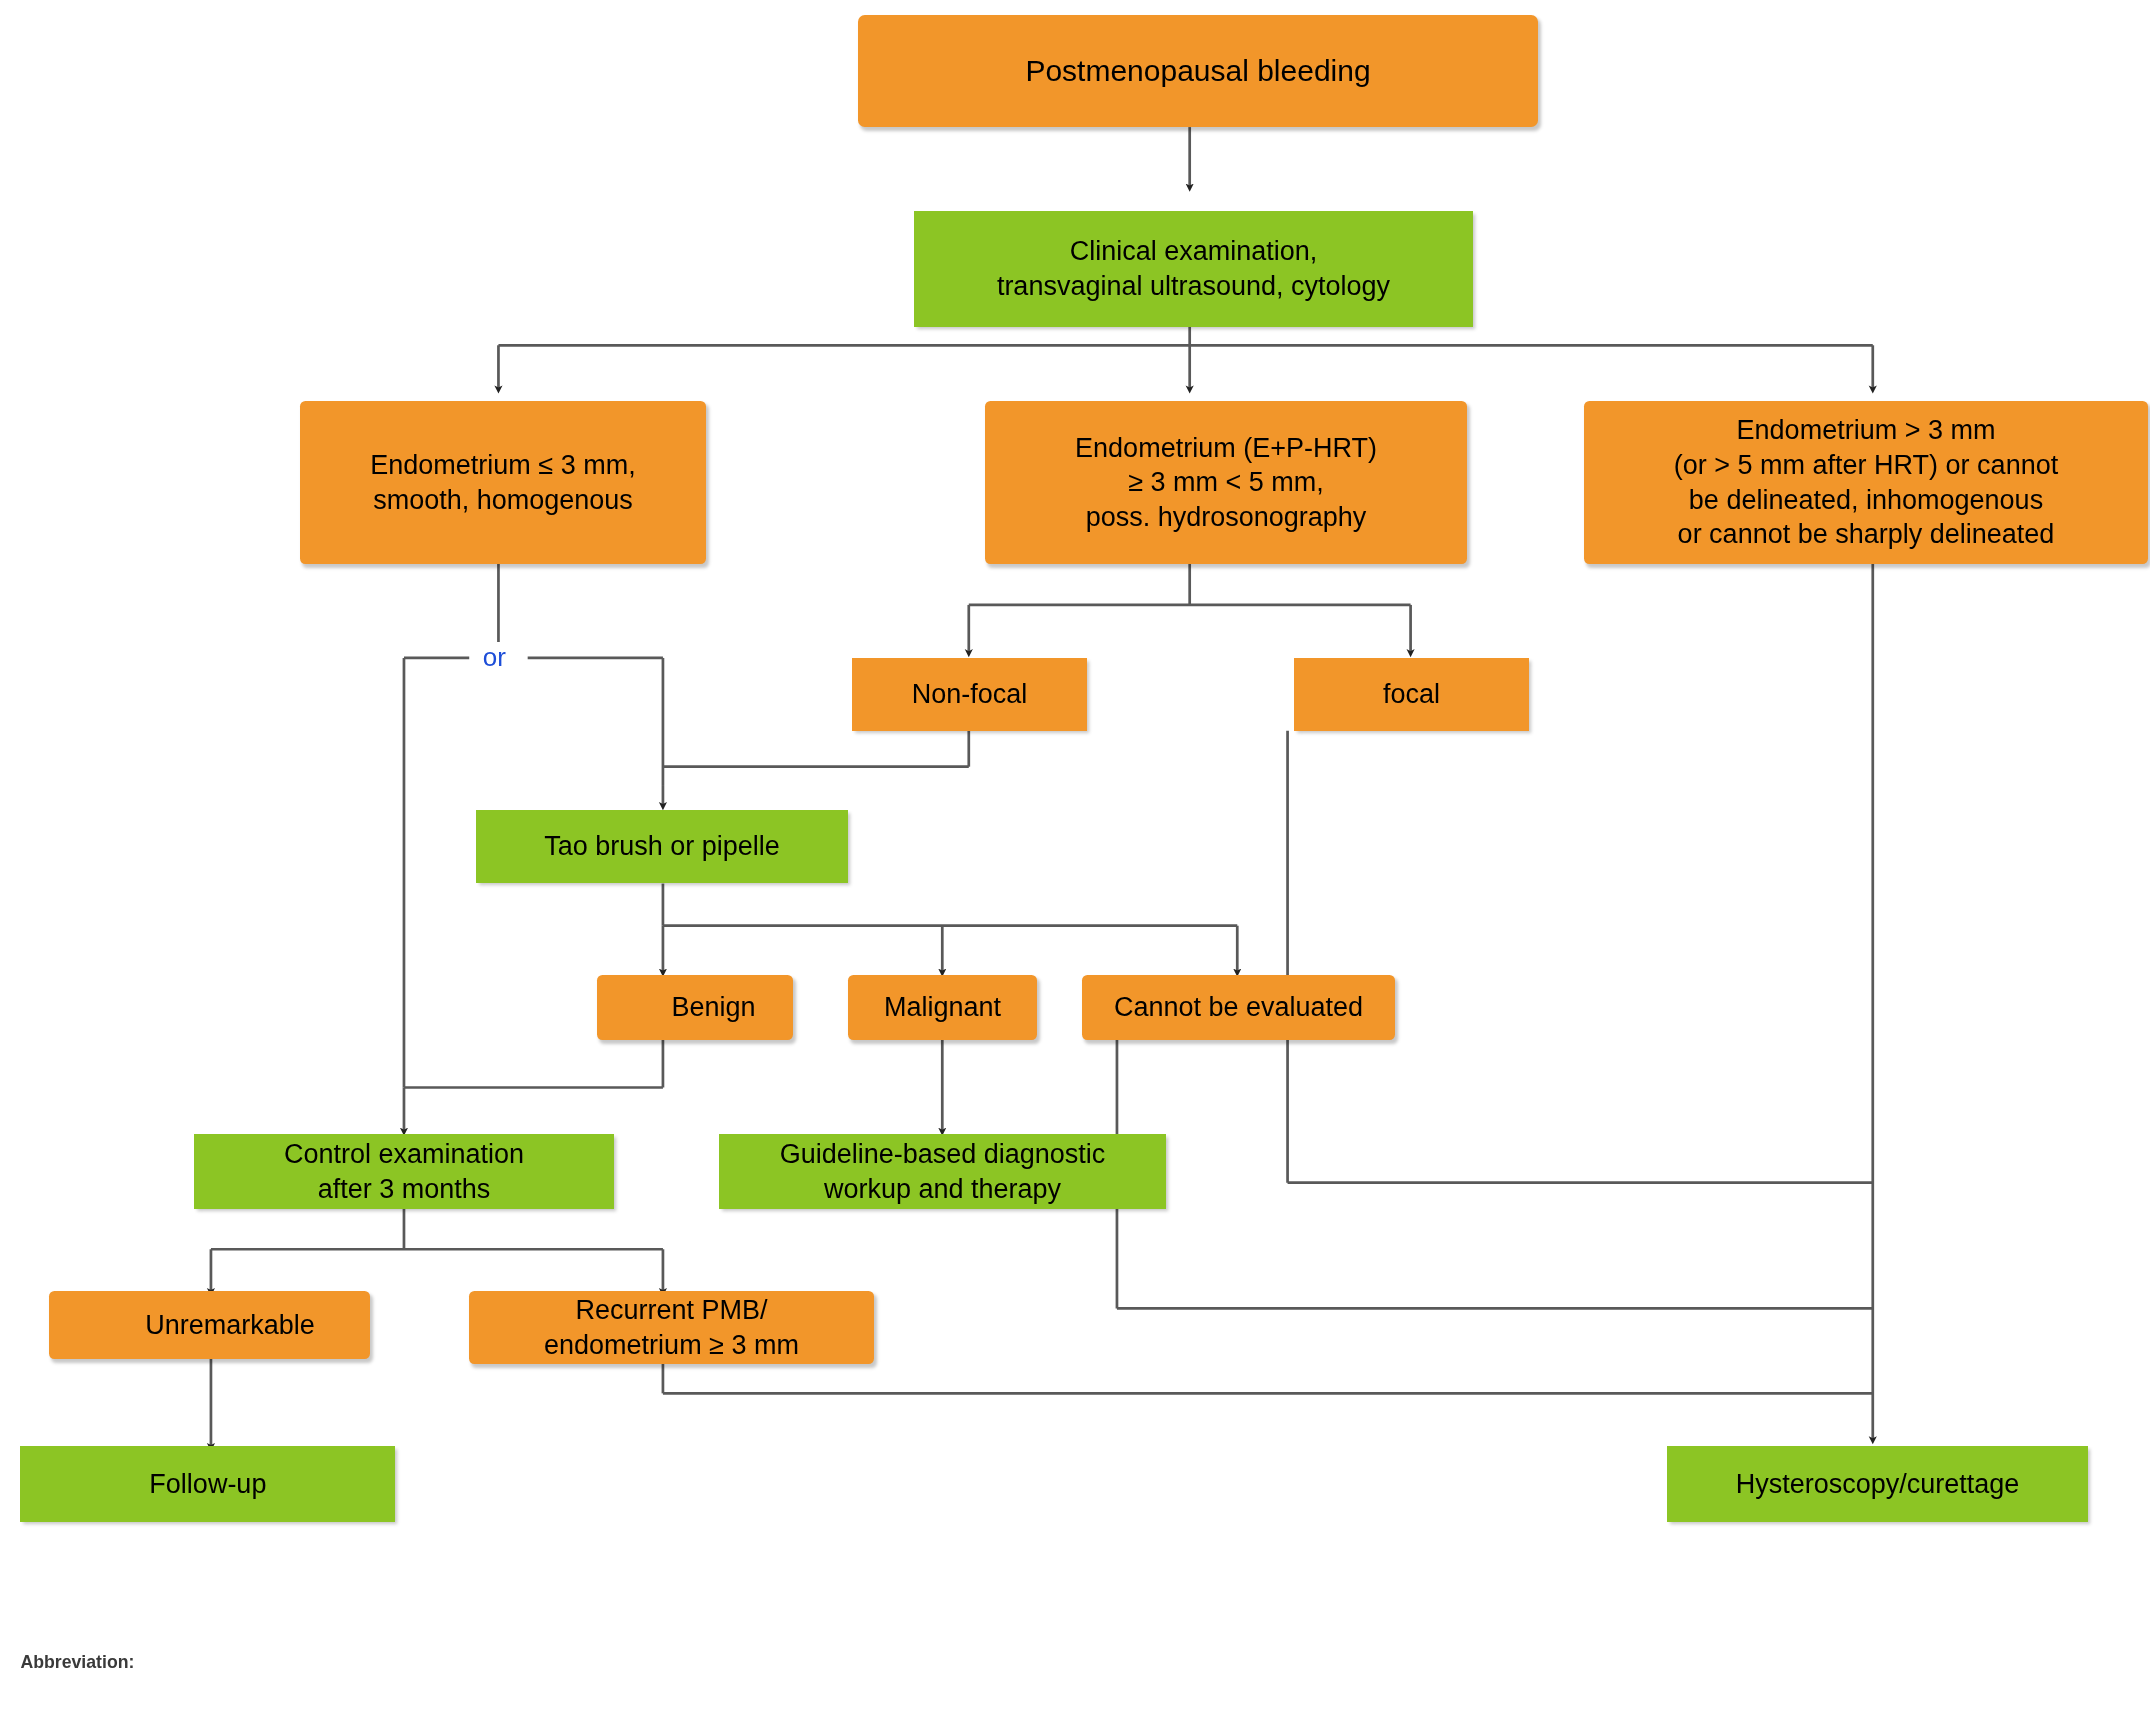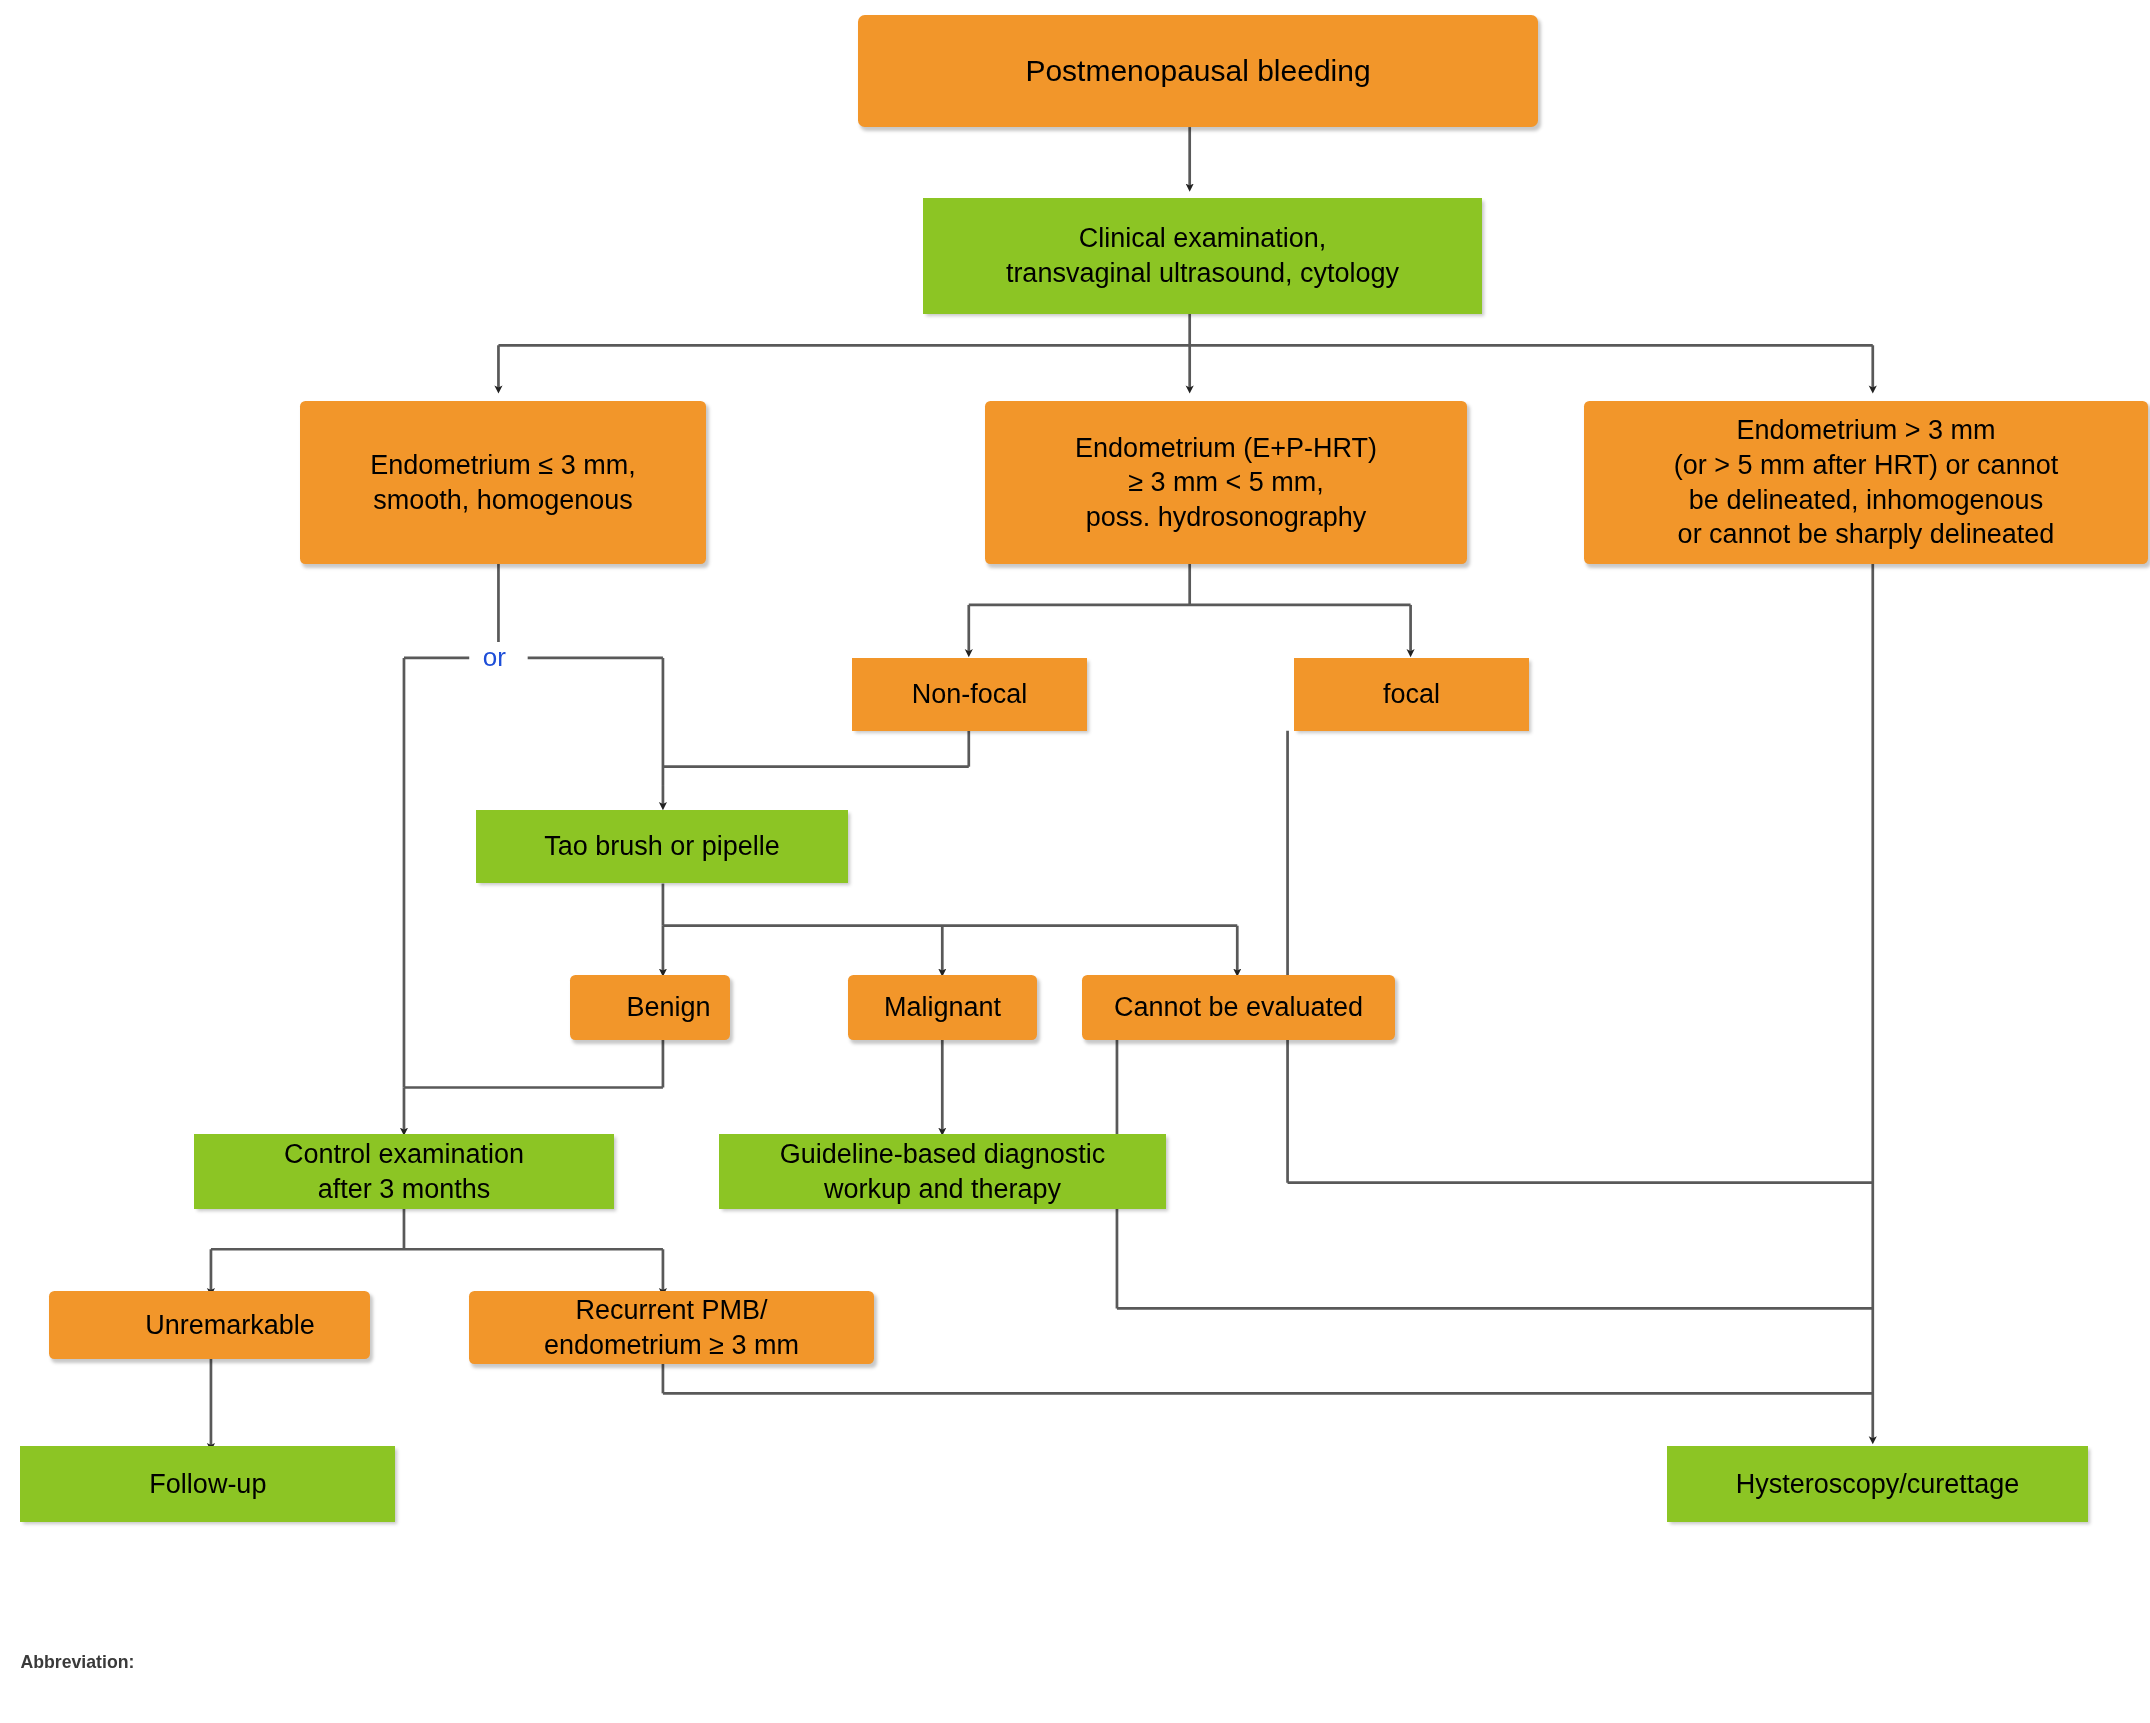--- a/index.html
+++ b/index.html
@@ -85,21 +85,21 @@
 
       <path d="M2755,828 L2755,2118" marker-end="url(#ah)"></path>
 
     </g>
   </svg>
 
   <div class="node orange bold" style="left:858px;top:15px;width:680px;height:112px;border-radius:6.8px;">
     <span>Postmenopausal bleeding</span>
   </div>
 
-  <div class="node green" style="left:914px;top:198px;width:559px;height:116px;white-space:pre-line;margin-left:9px;">
+  <div class="node green" style="left:914px;top:211px;width:559px;height:116px;white-space:pre-line;">
     <span>Clinical examination,
 transvaginal ultrasound, cytology</span>
   </div>
 
   <div class="node orange" style="left:300px;top:401px;width:406px;height:163px;border-radius:5.4px;white-space:pre-line;">
     <span>Endometrium ≤ 3 mm,
 smooth, homogenous</span>
   </div>
 
   <div class="node orange" style="left:985px;top:401px;width:482px;height:163px;border-radius:5.4px;white-space:pre-line;">
@@ -120,21 +120,21 @@
   </div>
 
   <div class="node orange" style="left:1294px;top:658px;width:235px;height:73px;">
     <span>focal</span>
   </div>
 
   <div class="node green" style="left:476px;top:810px;width:372px;height:73px;">
     <span>Tao brush or pipelle</span>
   </div>
 
-  <div class="node orange" style="left:570px;top:975px;width:160px;height:65px;border-radius:5.4px;padding-left:44px;">
+  <div class="node orange" style="left:597px;top:975px;width:196px;height:65px;border-radius:5.4px;padding-left:44px;">
     <span>Benign</span>
   </div>
 
   <div class="node orange" style="left:848px;top:975px;width:189px;height:65px;border-radius:5.4px;">
     <span>Malignant</span>
   </div>
 
   <div class="node orange" style="left:1082px;top:975px;width:313px;height:65px;border-radius:5.4px;">
     <span>Cannot be evaluated</span>
   </div>

